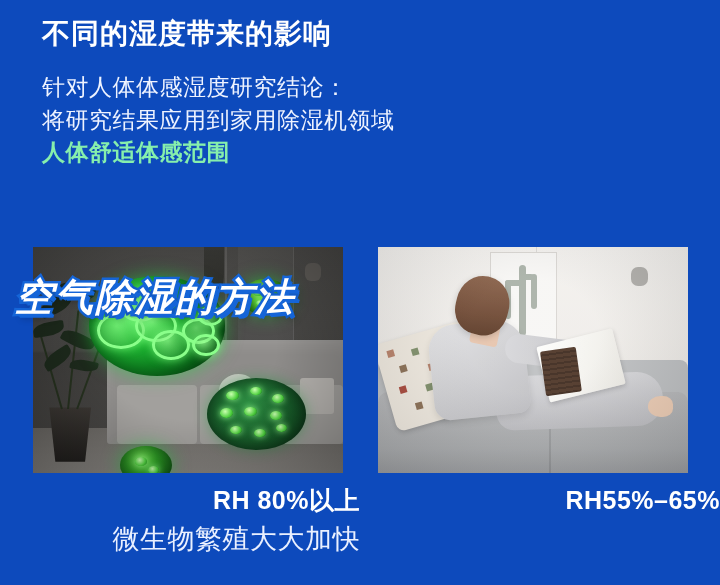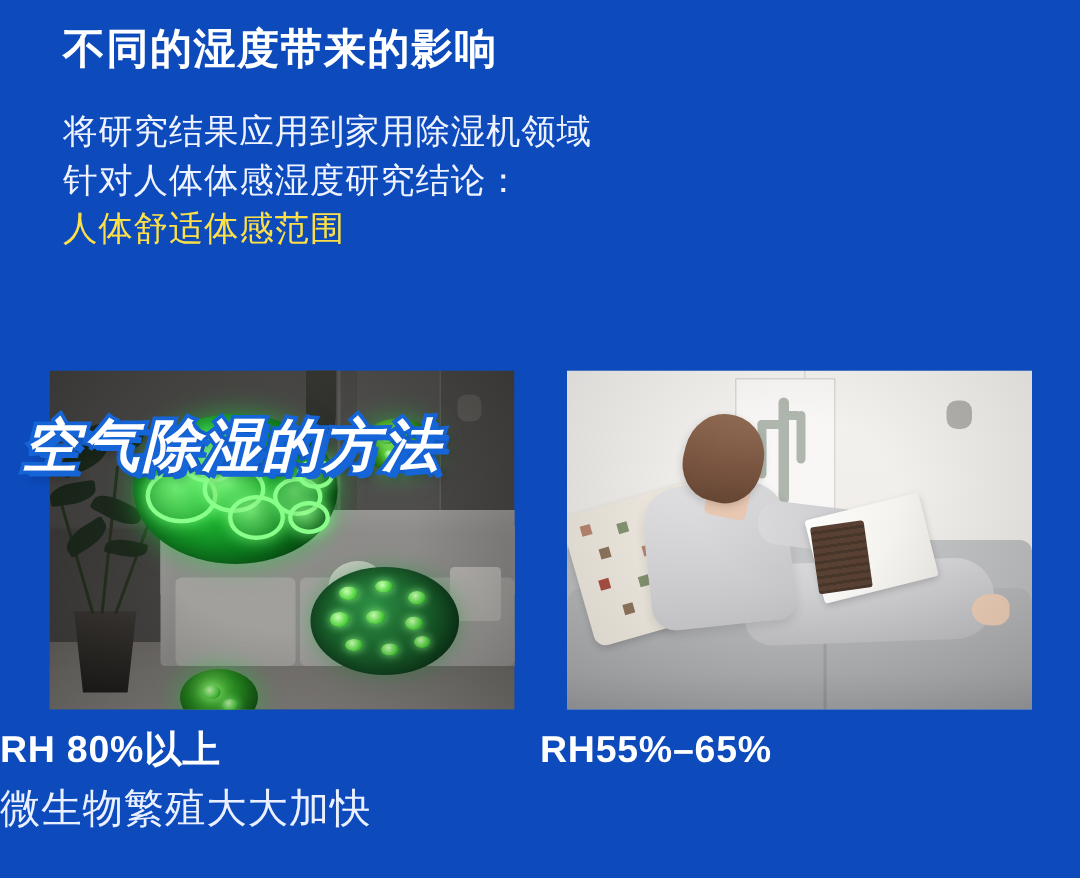--- a/index.html
+++ b/index.html
@@ -41,22 +41,22 @@
     margin-top: 20px;
   }
   .body-line {
     font-size: 23px;
     color: #eef3ff;
     line-height: 1.42;
     letter-spacing: 0.5px;
     white-space: nowrap;
   }
   .body-line.bold {
-    font-weight: normal;
-    color: #fde047;
+    font-weight: bold;
+    color: #86efac;
   }
   .body-line .strong {
     font-weight: bold;
     color: #ffffff;
     letter-spacing: 0px;
   }
 
   
   .photos {
     position: absolute;
@@ -432,21 +432,21 @@
   
   .captions {
     position: absolute;
     left: 0;
     top: 485px;
     width: 720px;
     display: flex;
   }
   .caption-col {
     width: 50%;
-    text-align: left;
+    text-align: right;
   }
   .caption-main {
     font-size: 25px;
     font-weight: bold;
     color: #ffffff;
     letter-spacing: 0.5px;
     line-height: 1.2;
     white-space: nowrap;
   }
   .caption-sub {
@@ -460,22 +460,22 @@
 </style>
 </head>
 <body>
 
 <div class="poster">
 
   <div class="header">
     <div class="headline">不同的湿度带来的影响</div>
 
     <div class="body-block">
+      <div class="body-line">针对人体体感湿度研究结论：</div>
       <div class="body-line">将研究结果应用到家用除湿机领域</div>
-      <div class="body-line">针对人体体感湿度研究结论：</div>
       <div class="body-line bold">人体舒适体感范围</div>
     </div>
   </div>
 
   <div class="photos">
 
     <div class="photo photo-left">
       <div class="room-dark">
         <div class="rd-wallsplit"></div>
         <div class="rd-panel"></div>

